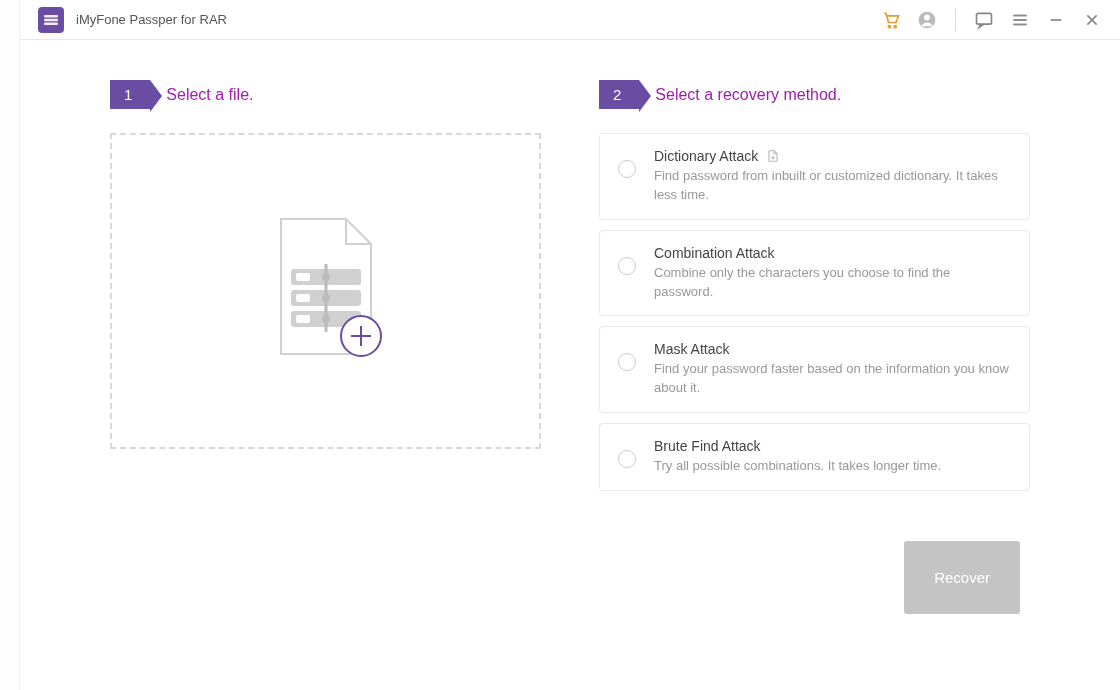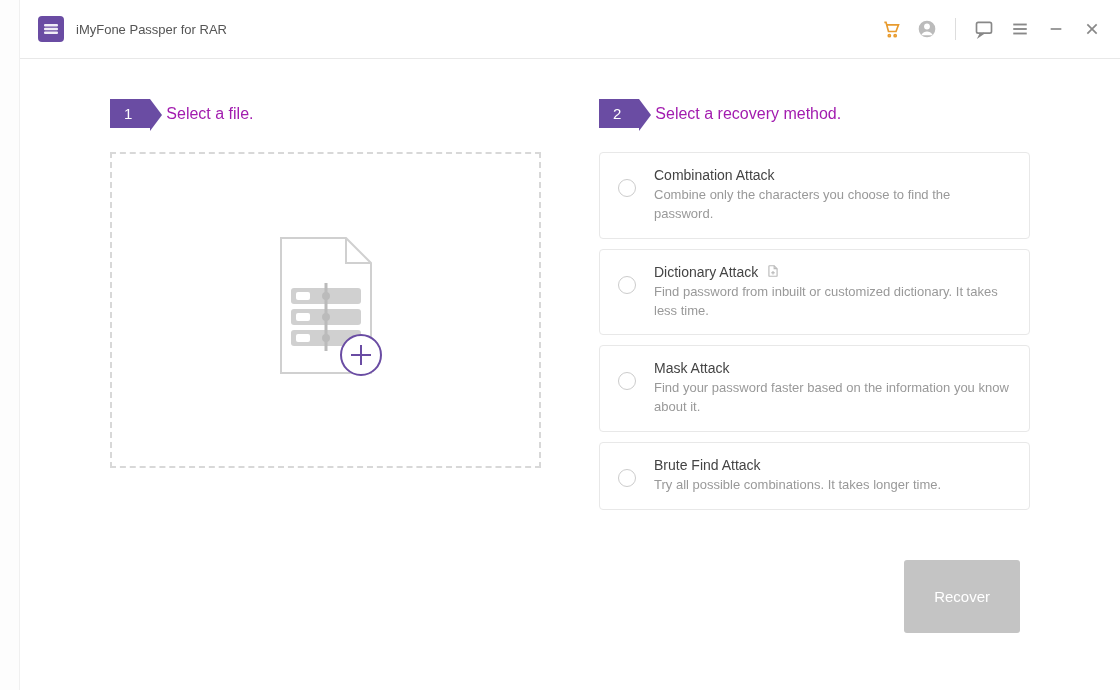--- a/index.html
+++ b/index.html
@@ -11,21 +11,21 @@
       overflow: hidden;
     }
     .window {
       width: 1100px;
       height: 690px;
       margin-left: 20px;
       background: #fff;
       position: relative;
     }
     .titlebar {
-      height: 59px;
+      height: 40px;
       display: flex;
       align-items: center;
       padding: 0 18px;
       border-bottom: 1px solid #e8e8e8;
     }
     .app-icon {
       width: 26px;
       height: 26px;
       background: #6a4ca3;
       border-radius: 4px;
@@ -286,46 +286,46 @@
         <div class="step-header">
           <div class="step-badge">2</div>
           <div class="step-label">Select a recovery method.</div>
         </div>
 
         <div class="method-list">
 
           <div class="method-card">
             <div class="radio-circle"></div>
             <div class="method-body">
-              <div class="method-title">Combination Attack</div>
-              <div class="method-desc">Combine only the characters you choose to find the password.</div>
-            </div>
-          </div>
-
-          <div class="method-card">
-            <div class="radio-circle"></div>
-            <div class="method-body">
               <div class="method-title-row">
                 <div class="method-title">Dictionary Attack</div>
                 <span class="file-add-icon">
                   <svg width="14" height="14" viewBox="0 0 24 24" fill="none" stroke="#bbb" stroke-width="2">
                     <path d="M14 3H6a1 1 0 0 0-1 1v16a1 1 0 0 0 1 1h12a1 1 0 0 0 1-1V8z"></path>
                     <path d="M14 3v5h5"></path>
                     <line x1="12" y1="12" x2="12" y2="18"></line>
                       <line x1="9" y1="15" x2="15" y2="15"></line>
                   </svg>
                 </span>
               </div>
               <div class="method-desc">Find password from inbuilt or customized dictionary. It takes less time.</div>
             </div>
           </div>
 
           <div class="method-card">
             <div class="radio-circle"></div>
             <div class="method-body">
+              <div class="method-title">Combination Attack</div>
+              <div class="method-desc">Combine only the characters you choose to find the password.</div>
+            </div>
+          </div>
+
+          <div class="method-card">
+            <div class="radio-circle"></div>
+            <div class="method-body">
               <div class="method-title">Mask Attack</div>
               <div class="method-desc">Find your password faster based on the information you know about it.</div>
             </div>
           </div>
 
           <div class="method-card">
             <div class="radio-circle"></div>
             <div class="method-body">
               <div class="method-title">Brute Find Attack</div>
               <div class="method-desc">Try all possible combinations. It takes longer time.</div>

